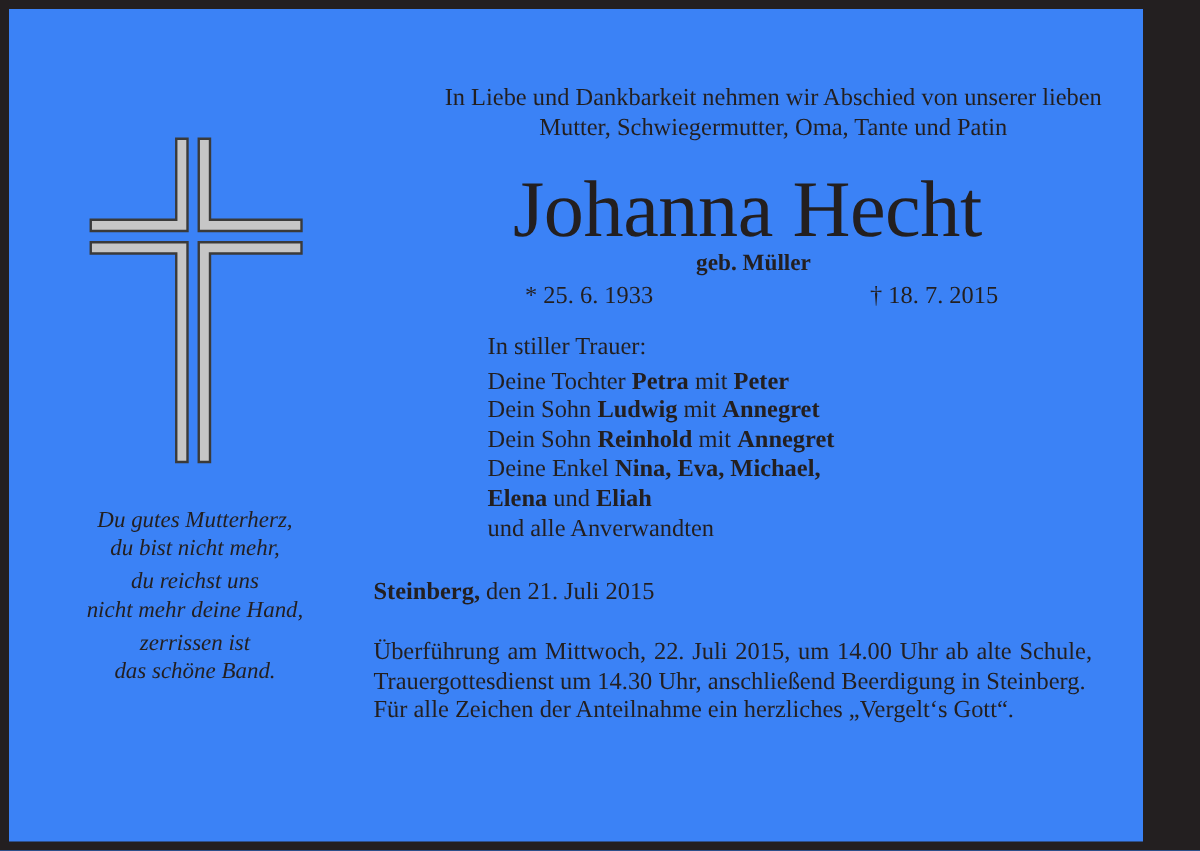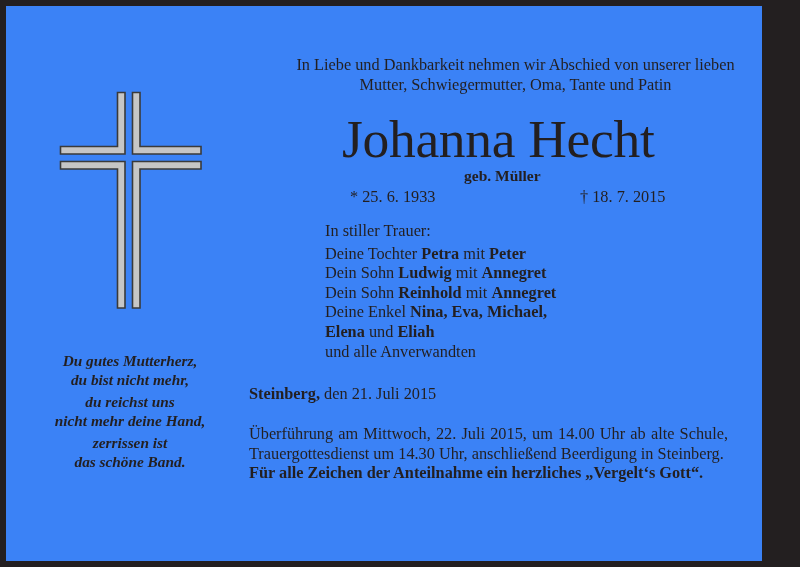--- a/index.html
+++ b/index.html
@@ -73,24 +73,24 @@
     <div><span></span><b>Elena</b><span> und </span><b>Eliah</b></div>
     <div>und alle Anverwandten</div>
   </div>
 
   <div class="abs body-text" style="left:243px; top:378px;">
     <b>Steinberg,</b><span> den 21. Juli 2015</span>
   </div>
 
   <div class="abs body-text" style="left:243px; top:418px; width:479px; white-space:normal;">
     <div class="justify">Überführung am Mittwoch, 22. Juli 2015, um 14.00 Uhr ab alte Schule, Trauergottesdienst um 14.30 Uhr, anschließend Beerdigung in Stein­berg.</div>
-    <div style="white-space:nowrap;font-weight:bold;">Für alle Zeichen der Anteilnahme ein herzliches „Vergelt‘s Gott“.</div>
+    <div style="white-space:nowrap;">Für alle Zeichen der Anteilnahme ein herzliches „Vergelt‘s Gott“.</div>
   </div>
 
-  <div class="abs poem" style="left:24px; top:346px;font-weight:bold;">
+  <div class="abs poem" style="left:24px; top:332px;">
     <div class="stanza">
       <div>Du gutes Mutterherz,</div>
       <div>du bist nicht mehr,</div>
     </div>
     <div class="stanza">
       <div>du reichst uns</div>
       <div>nicht mehr deine Hand,</div>
     </div>
     <div class="stanza">
       <div>zerrissen ist</div>

